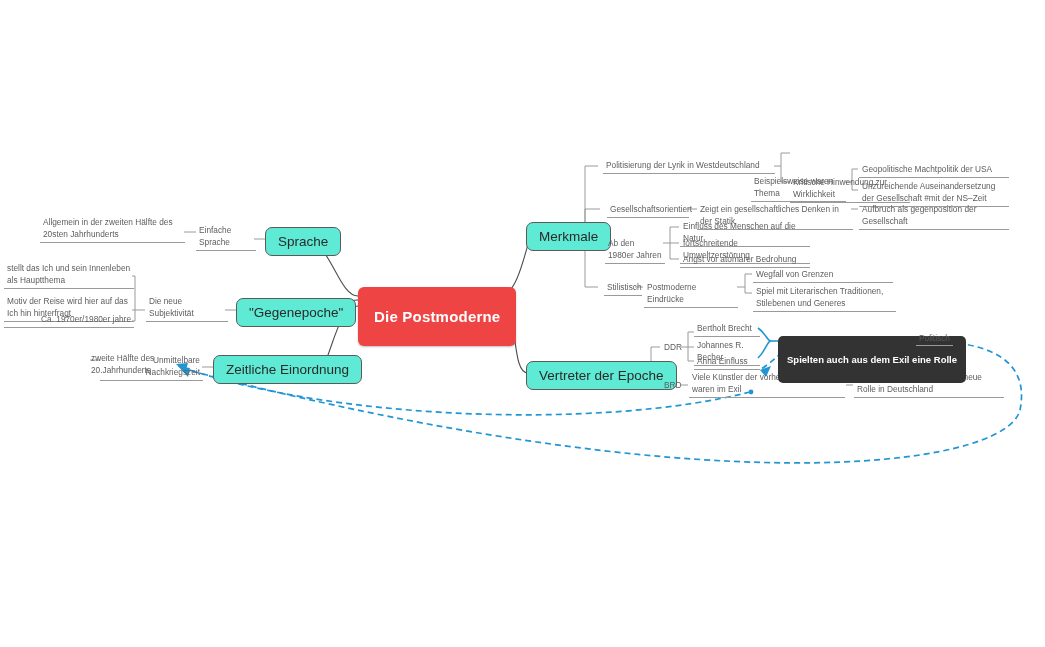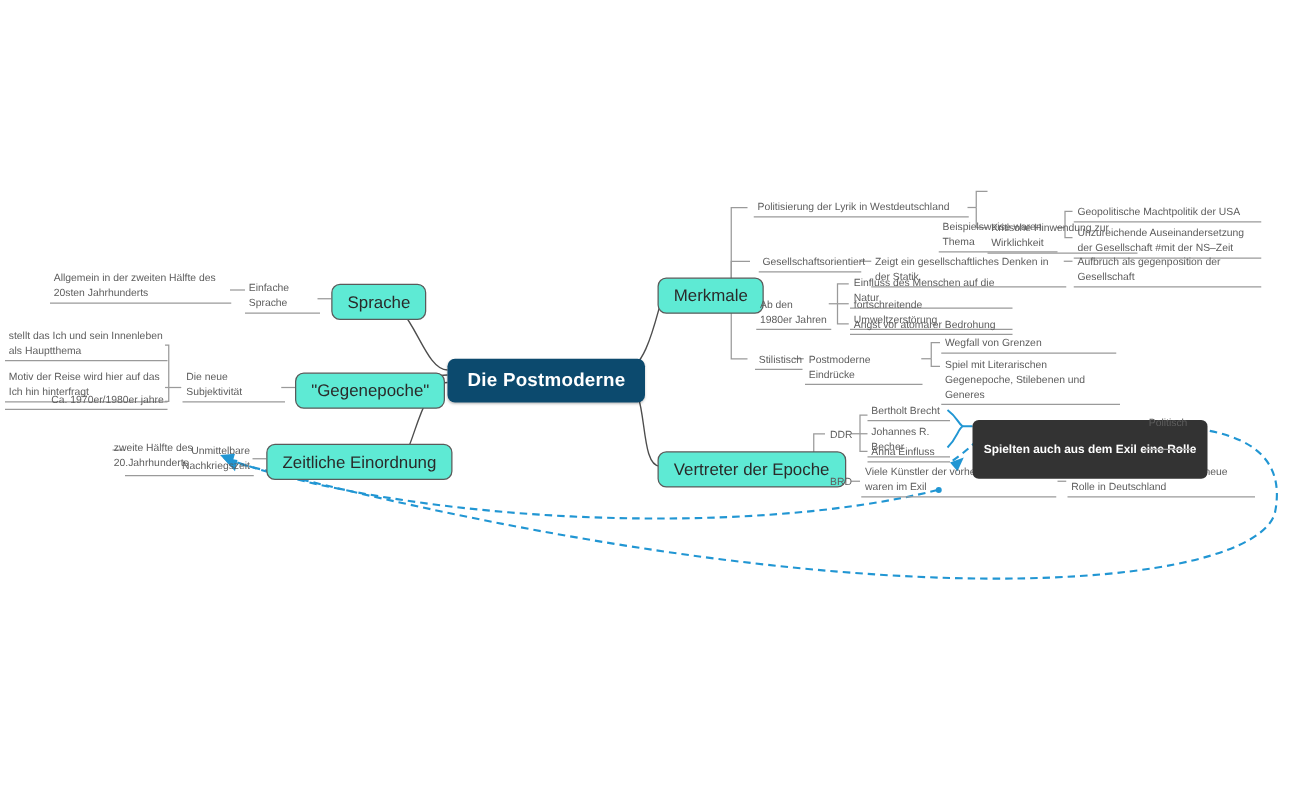--- a/index.html
+++ b/index.html
@@ -23,26 +23,26 @@
     height: 647px;
     pointer-events: none;
   }
 
   
   .node {
     position: absolute;
     box-sizing: border-box;
   }
   .root-node {
-    background: #0c4a6e;
+    background: #ef4444;
     color: #ffffff;
     font-size: 15px;
     font-weight: bold;
     border-radius: 6px;
-    padding: 9px 16px;
+    padding: 21px 16px;
     letter-spacing: 0.2px;
     white-space: nowrap;
     box-shadow: 0 1px 2px rgba(0,0,0,0.25);
   }
   .main-node {
     background: #5eead4;
     color: #2a2a2a;
     font-size: 13.5px;
     border: 1.2px solid #5a5a5a;
     border-radius: 7px;
@@ -67,21 +67,21 @@
     line-height: 1.45;
     padding: 0 3px 2px 3px;
     border-bottom: 1px solid #9a9a9a;
   }
   .leaf.nb { border-bottom: none; }
   .leaf.ralign { text-align: right; }
   .rel-label {
     position: absolute;
     font-size: 8.3px;
     color: #5d5d5d;
-    padding: 0 3px 16px 3px;
+    padding: 0 3px 2px 3px;
     border-bottom: 1px solid #9a9a9a;
     white-space: nowrap;
   }
 </style>
 </head>
 <body>
 
 <div id="canvas">
 
   <svg id="links" viewBox="0 0 1045 647">
@@ -198,21 +198,21 @@
   <div class="leaf" style="left:859px; top:203px; width:150px;">Aufbruch als gegenposition der Gesellschaft</div>
 
   <div class="leaf" style="left:605px; top:237px; width:60px;">Ab den 1980er Jahren</div>
   <div class="leaf" style="left:680px; top:220px; width:130px;">Einfluss des Menschen auf die Natur</div>
   <div class="leaf" style="left:680px; top:237px; width:130px;">fortschreitende Umweltzerstörung</div>
   <div class="leaf" style="left:680px; top:253px; width:130px;">Angst vor atomarer Bedrohung</div>
 
   <div class="leaf" style="left:604px; top:281px; width:38px;">Stilistisch</div>
   <div class="leaf" style="left:644px; top:281px; width:94px;">Postmoderne Eindrücke</div>
   <div class="leaf" style="left:753px; top:268px; width:140px;">Wegfall von Grenzen</div>
-  <div class="leaf" style="left:753px; top:285px; width:143px;">Spiel mit Literarischen Gegenepoche, Stilebenen und Generes</div>
+  <div class="leaf" style="left:753px; top:285px; width:143px;">Spiel mit Literarischen Traditionen, Stilebenen und Generes</div>
 
   <div class="leaf nb" style="left:661px; top:341px; width:22px;">DDR</div>
   <div class="leaf" style="left:694px; top:322px; width:66px;">Bertholt Brecht</div>
   <div class="leaf" style="left:694px; top:339px; width:66px;">Johannes R. Becher</div>
   <div class="leaf" style="left:694px; top:355px; width:66px;">Anna Einfluss</div>
 
   <div class="leaf nb" style="left:661px; top:379px; width:22px;">BRD</div>
   <div class="leaf" style="left:689px; top:371px; width:156px;">Viele Künstler der vorherigen Epoche(n) waren im Exil</div>
   <div class="leaf" style="left:854px; top:371px; width:150px;">Spielten politisch und lyrisch neue Rolle in Deutschland</div>
 

